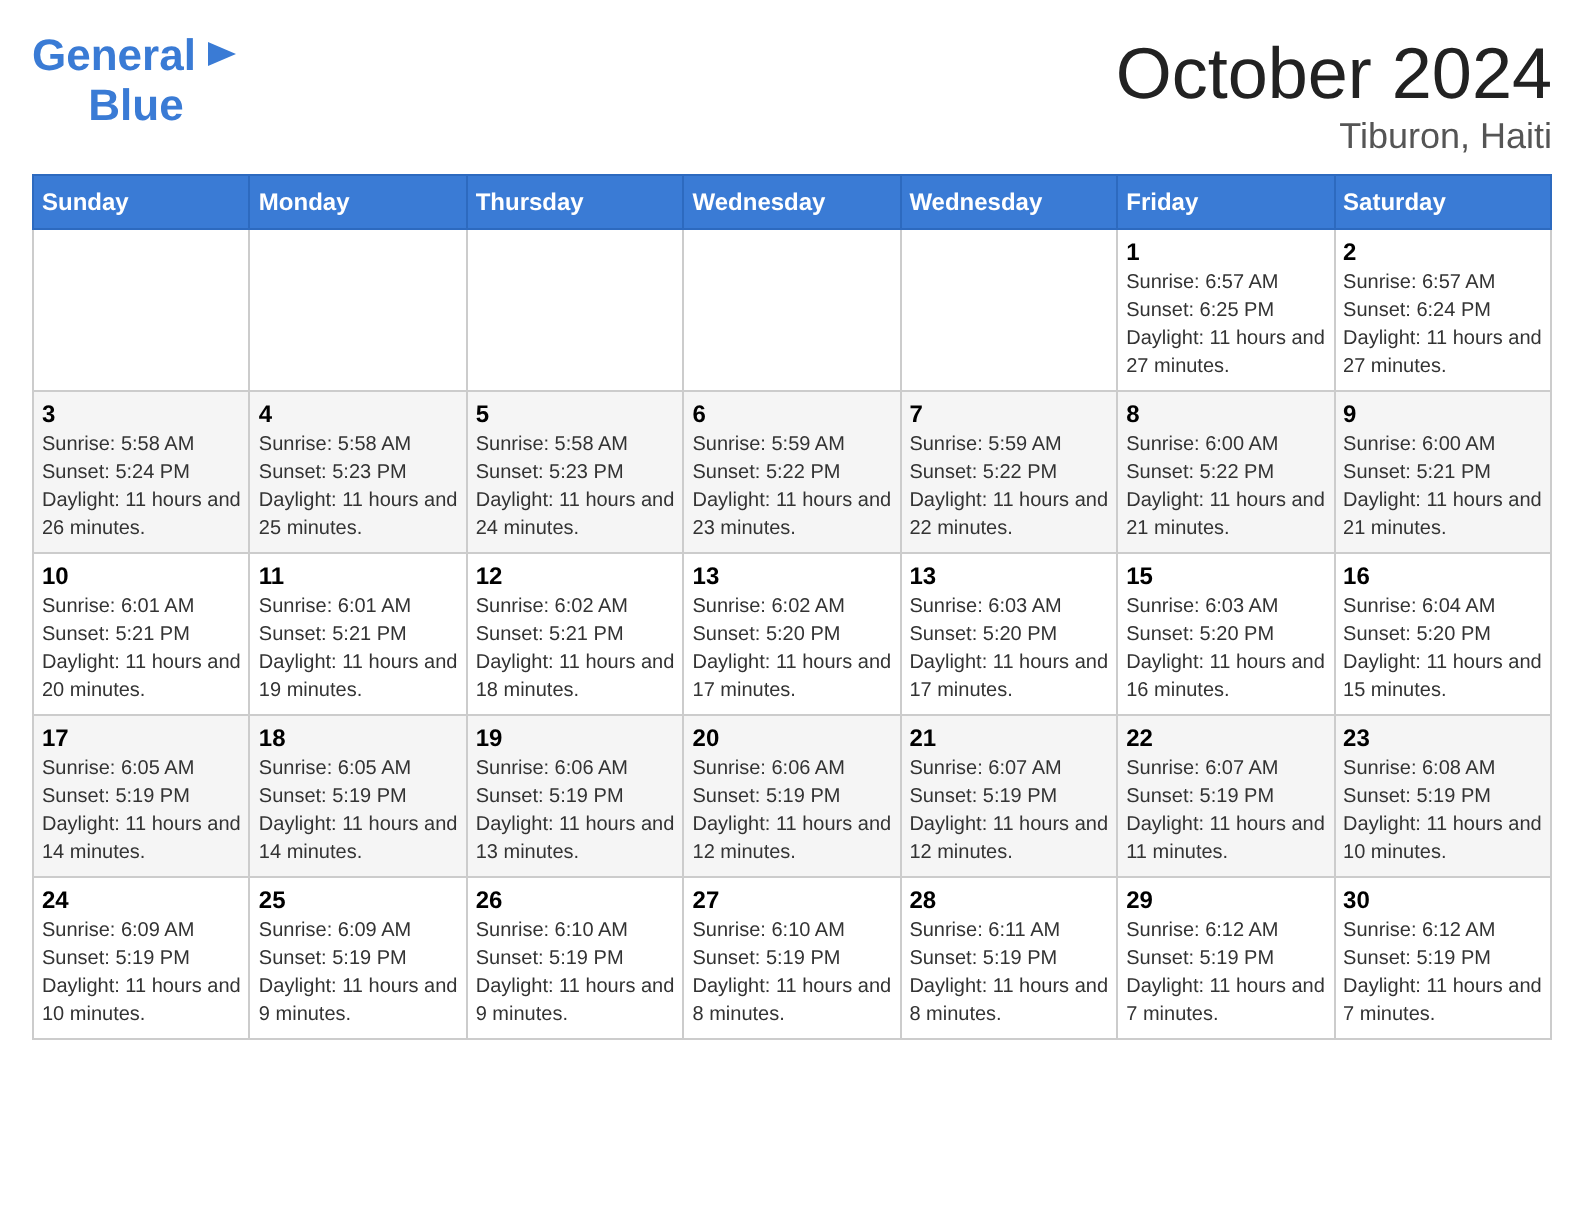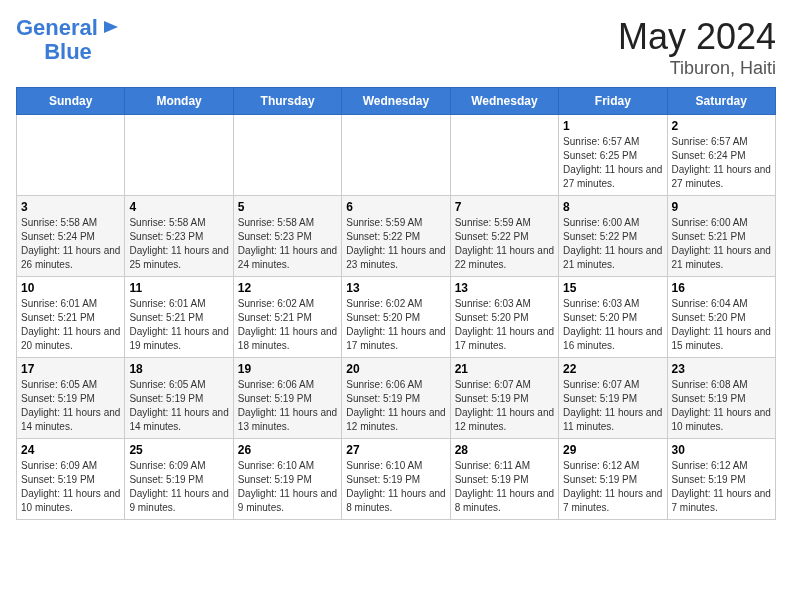--- a/index.html
+++ b/index.html
@@ -45,21 +45,21 @@
       width: 100%;
       border-collapse: collapse;
       font-size: 11px;
     }
     .calendar thead tr th {
       background: #3a7bd5;
       color: #fff;
       padding: 6px 4px;
       font-size: 12px;
       font-weight: bold;
-      text-align: center;
+      text-align: left;
       border: 1px solid #2d6abf;
     }
     .calendar tbody tr td {
       vertical-align: top;
       border: 1px solid #ccc;
       padding: 4px;
       width: calc(100% / 7);
       min-height: 80px;
       background: #fff;
     }
@@ -90,21 +90,21 @@
         <div style="margin-left:4px;margin-top:2px;">
           <svg width="18" height="18" viewBox="0 0 18 18">
             <polygon points="2,3 16,9 2,15" fill="#3a7bd5"></polygon>
           </svg>
         </div>
       </div>
       <span class="logo-text"><span>Blue</span></span>
     </div>
   </div>
   <div class="title-block">
-    <div class="month-title">May 2024</div>
+    <div class="month-title">October 2024</div>
     <div class="subtitle">Tiburon, Haiti</div>
   </div>
 </div>
 
 <table class="calendar">
   <thead>
     <tr id="weekday-header">
     <th>Sunday</th>
         <th>Monday</th>
         <th>Thursday</th>

